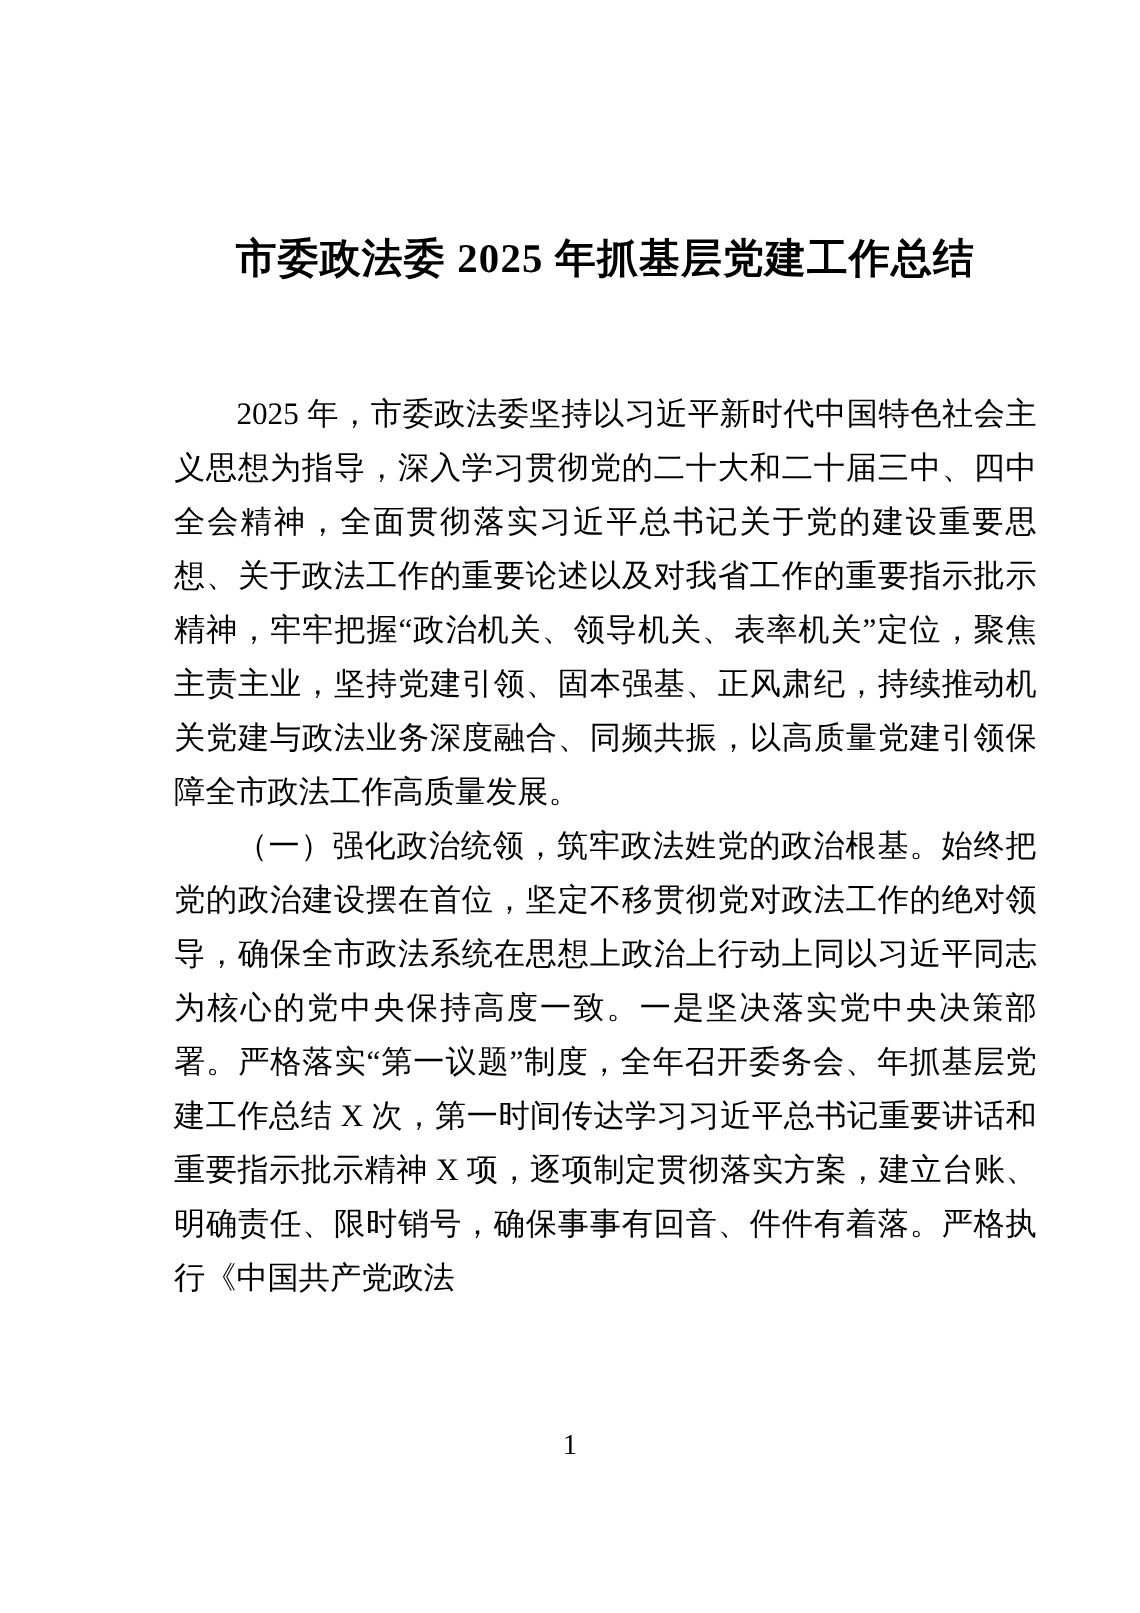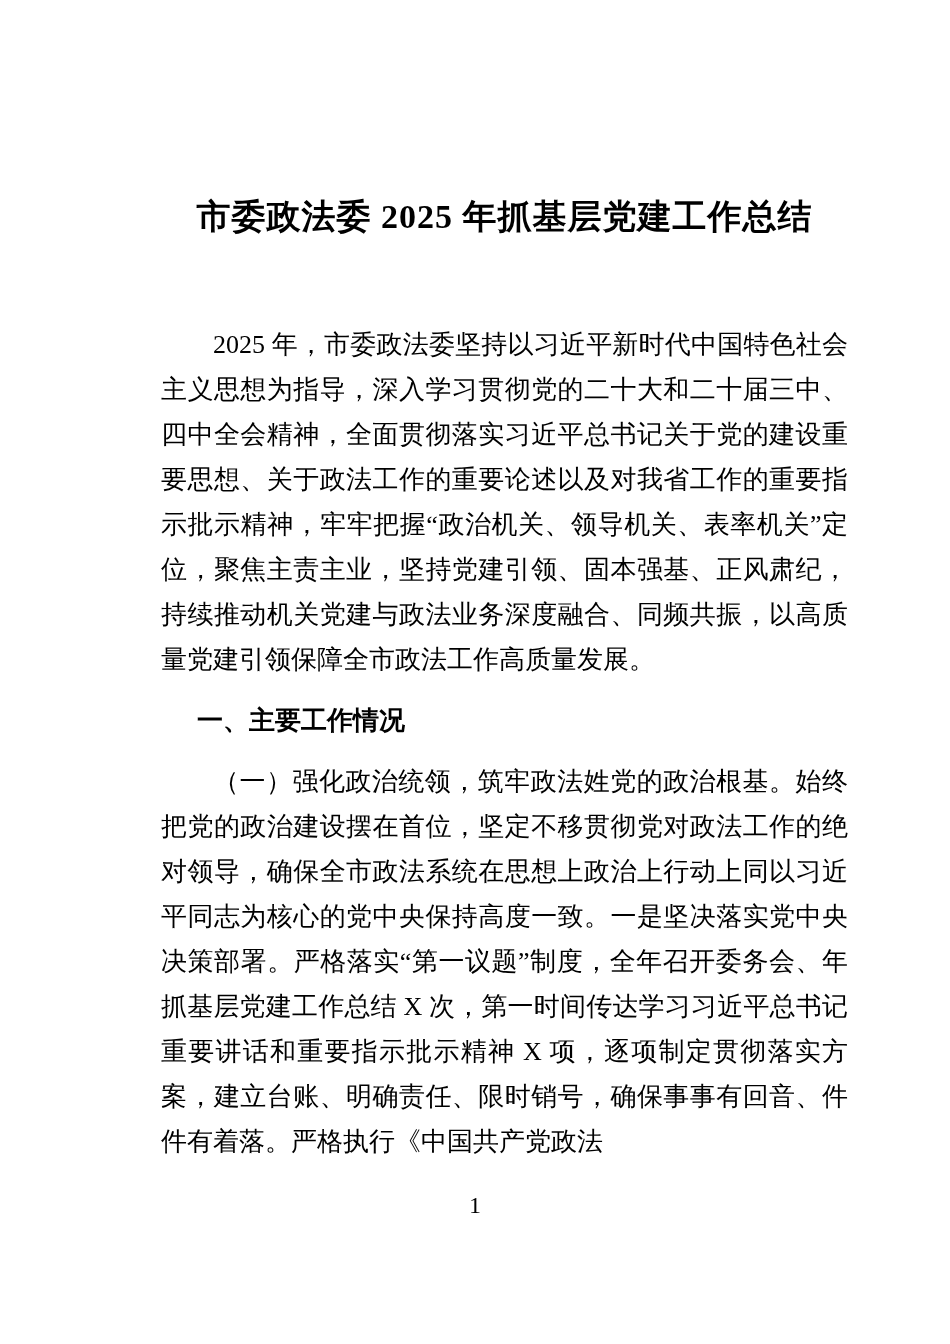--- a/index.html
+++ b/index.html
@@ -26,21 +26,21 @@
   .title {
     margin: 0 0 80px 0;
     font-size: 34px;
     line-height: 50px;
     font-weight: bold;
     text-align: center;
     letter-spacing: 1px;
     font-family: "Liberation Serif", "DejaVu Serif", serif;
   }
   .para {
-    margin: 16px;
+    margin: 0;
     font-size: 26px;
     line-height: 45px;
     text-align: justify;
     text-justify: inter-ideograph;
     text-indent: 2em;
     word-break: break-all;
   }
   .heading {
     margin: 0;
     font-size: 26px;
@@ -64,18 +64,17 @@
   }
 </style>
 </head>
 <body>
 
 <div class="page">
   <h1 class="title">市委政法委 2025 年抓基层党建工作总结</h1>
 
   <p class="para">2025 年，市委政法委坚持以习近平新时代中国特色社会主义思想为指导，深入学习贯彻党的二十大和二十届三中、四中全会精神，全面贯彻落实习近平总书记关于党的建设重要思想、关于政法工作的重要论述以及对我省工作的重要指示批示精神，牢牢把握“政治机关、领导机关、表率机关”定位，聚焦主责主业，坚持党建引领、固本强基、正风肃纪，持续推动机关党建与政法业务深度融合、同频共振，以高质量党建引领保障全市政法工作高质量发展。</p>
 
-  <h2 class="heading">一、主要工作情况</h2>
 
   <p class="para"><span class="lead">（一）强化政治统领，筑牢政法姓党的政治根基。</span><span>始终把党的政治建设摆在首位，坚定不移贯彻党对政法工作的绝对领导，确保全市政法系统在思想上政治上行动上同以习近平同志为核心的党中央保持高度一致。一是坚决落实党中央决策部署。严格落实“第一议题”制度，全年召开委务会、年抓基层党建工作总结 X 次，第一时间传达学习习近平总书记重要讲话和重要指示批示精神 X 项，逐项制定贯彻落实方案，建立台账、明确责任、限时销号，确保事事有回音、件件有着落。严格执行《中国共产党政法</span></p>
 
   <div class="footer">1</div>
 </div>
 
 </body></html>

